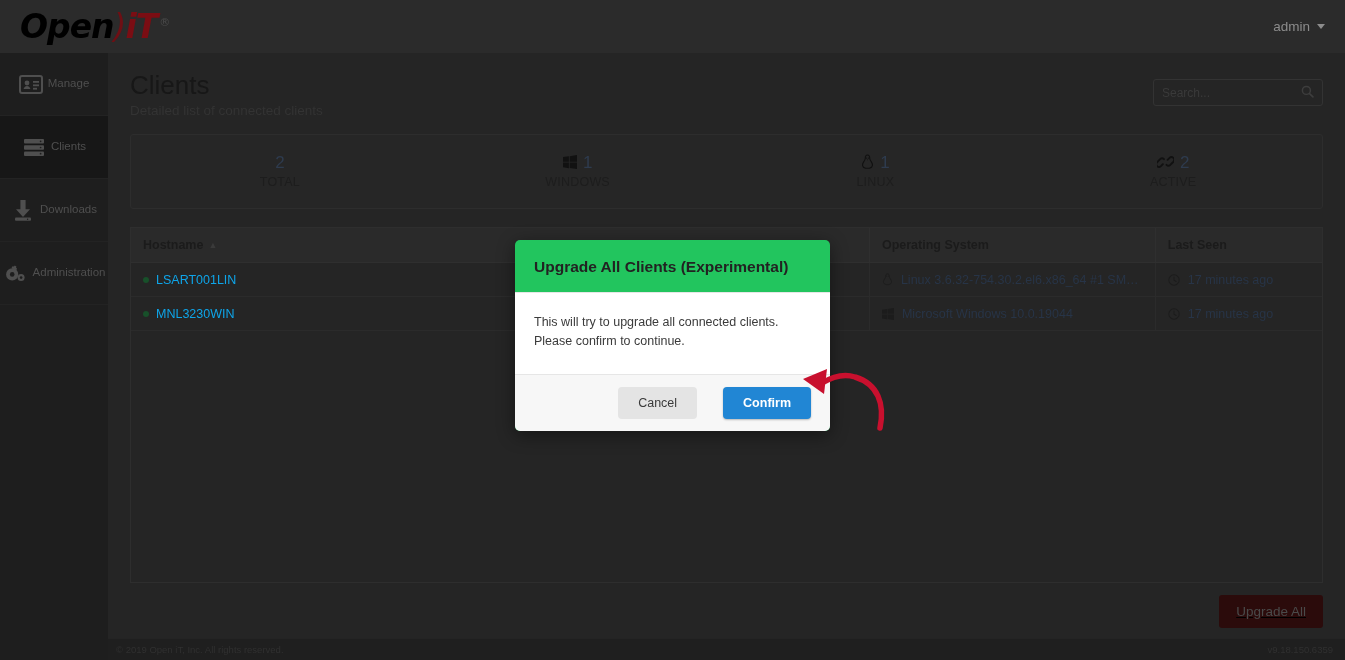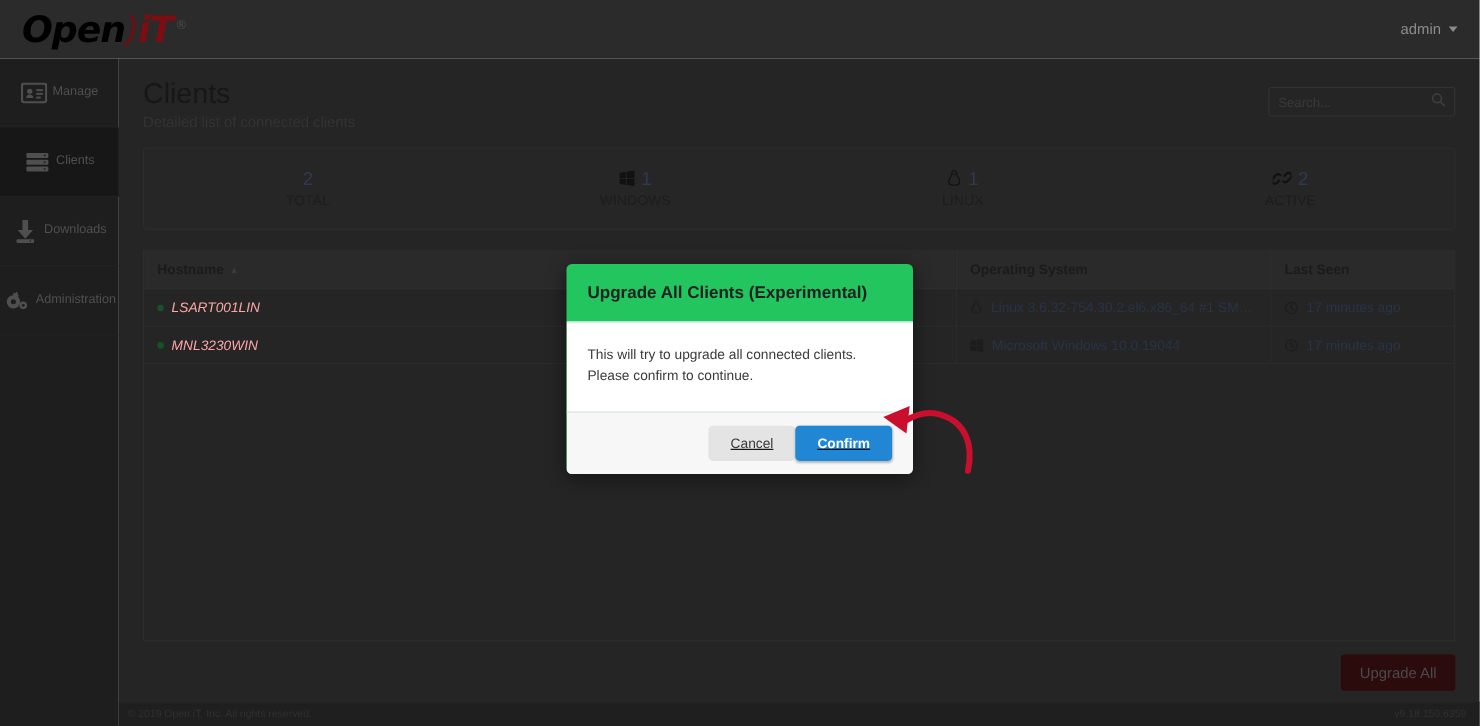--- a/index.html
+++ b/index.html
@@ -116,30 +116,30 @@
   thead th:last-child { border-right: none; }
   tbody td {
     height: 34px; font-size: 12.5px; color: #273447;
     padding: 0 12px; border-bottom: 1px solid #2b2b2b;
     border-right: 1px solid #2b2b2b;
     overflow: hidden; text-overflow: ellipsis; white-space: nowrap;
   }
   tbody td:last-child { border-right: none; }
   .host-cell { display: flex; align-items: center; gap: 7px; }
   .dot { width: 6px; height: 6px; border-radius: 50%; background: #18502a; flex: 0 0 6px; }
-  .host-link { color: #fca5a5; font-style: italic; }
+  .host-link { color: #0ea5e9; }
   .cell-ico { display: inline-flex; align-items: center; margin-right: 8px; color: #1c1c1c;
               vertical-align: -2px; }
   .sort-ico { display: inline-block; margin-left: 5px; color: #3a3a3a; font-size: 9px;
               line-height: 1; vertical-align: 1px; }
 
   .table-fill { flex: 1; }
 
   
-  .bottom-bar { padding: 12px 22px 10px 22px; display: flex; justify-content: flex-end; }
+  .bottom-bar { padding: 12px 22px 10px 22px; display: flex; justify-content: flex-end; text-decoration: underline; }
   .btn-upgrade-all {
     background: #2b0b0b; color: #4a4a4a; border: none; border-radius: 3px;
     font-size: 13.5px; padding: 9px 17px; cursor: pointer;
     font-family: "Liberation Sans", sans-serif;
   }
 
   
   .footer {
     height: 22px; flex: 0 0 22px; background: #1f1f1f;
     display: flex; align-items: center; justify-content: space-between;
@@ -158,21 +158,21 @@
   }
   .modal-head {
     padding: 18px 19px 16px 19px; border-bottom: 1px solid #e6e6e6;
   }
   .modal-title { font-size: 15.5px; color: #222222; font-weight: bold; }
   .modal-body { padding: 20px 19px 22px 19px; border-bottom: 1px solid #e6e6e6;
                 background: #ffffff; }
   .modal-text { font-size: 12.5px; color: #3b3b3b; line-height: 1.55; }
   .modal-foot {
     background: #f7f7f7; padding: 12px 19px; display: flex;
-    justify-content: flex-end; gap: 0; text-decoration: underline;
+    justify-content: flex-end; gap: 26px;
   }
   .btn {
     border: none; border-radius: 4px; font-size: 12.5px; cursor: pointer;
     padding: 9px 20px; font-family: "Liberation Sans", sans-serif;
   }
   .btn-cancel { background: #e4e4e4; color: #3a3a3a; }
   .btn-confirm { background: #2186d4; color: #ffffff; font-weight: bold;
                  box-shadow: 0 1px 2px rgba(0,0,0,.25); }
 
   

